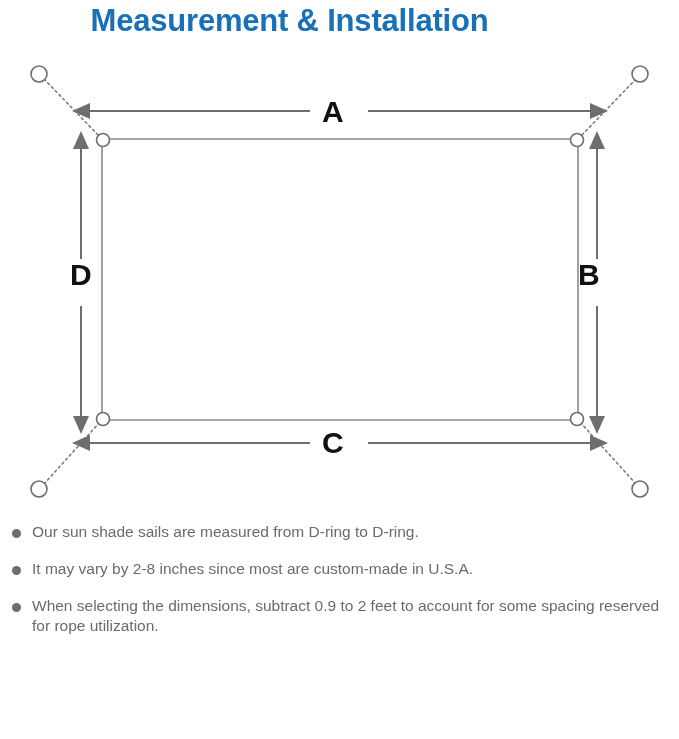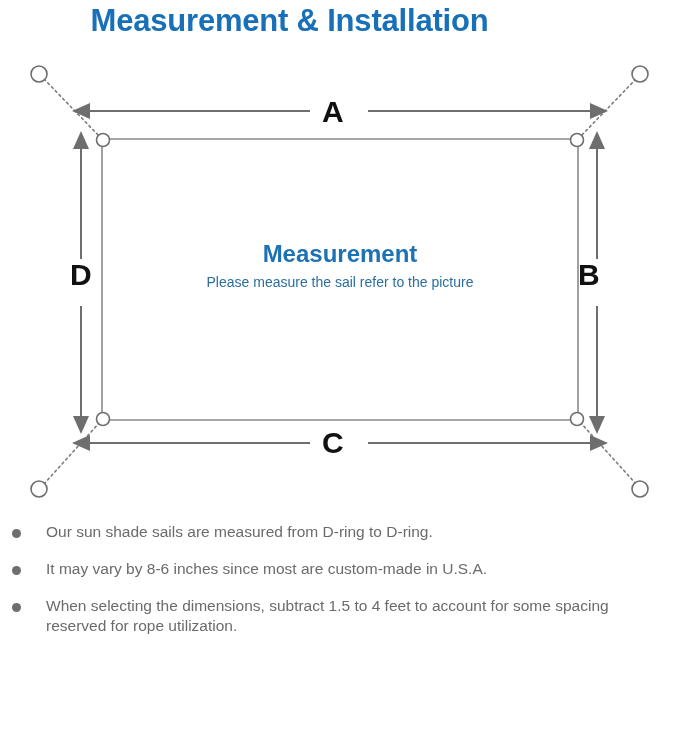--- a/index.html
+++ b/index.html
@@ -88,21 +88,20 @@
     position: absolute;
     left: 0;
     top: 522px;
     width: 679px;
   }
   .note-row {
     display: flex;
     align-items: flex-start;
     padding: 0 14px 0 12px;
     margin-bottom: 17px;
-    gap: 14px;
   }
   .note-bullet {
     flex: 0 0 auto;
     width: 9px;
     height: 9px;
     border-radius: 50%;
     background: #6e6e6e;
     margin-top: 7px;
     margin-right: 11px;
   }
@@ -160,34 +159,30 @@
 
       <line x1="81" y1="105" x2="81" y2="215" stroke="#6e6e6e" stroke-width="2" marker-start="url(#arrL)"></line>
       <line x1="81" y1="262" x2="81" y2="372" stroke="#6e6e6e" stroke-width="2" marker-end="url(#arrR)"></line>
     </svg>
 
     <div class="dim-label dim-a">A</div>
     <div class="dim-label dim-b">B</div>
     <div class="dim-label dim-c">C</div>
     <div class="dim-label dim-d">D</div>
 
-    <div class="sail-caption">
-      <div class="sail-title">Measurement</div>
-      <div class="sail-sub">Please measure the sail refer to the picture</div>
-    </div>
   </div>
 
   <div class="notes">
     <div class="note-row">
       <span class="note-bullet"></span>
       <span class="note-text">Our sun shade sails are measured from D-ring to D-ring.</span>
     </div>
     <div class="note-row">
       <span class="note-bullet"></span>
-      <span class="note-text">It may vary by 8-6 inches since most are custom-made in U.S.A.</span>
+      <span class="note-text">It may vary by 2-8 inches since most are custom-made in U.S.A.</span>
     </div>
     <div class="note-row">
       <span class="note-bullet"></span>
-      <span class="note-text">When selecting the dimensions, subtract 1.5 to 4 feet to account for some spacing reserved for rope utilization.</span>
+      <span class="note-text">When selecting the dimensions, subtract 0.9 to 2 feet to account for some spacing reserved for rope utilization.</span>
     </div>
   </div>
 
 </div>
 
 </body></html>

